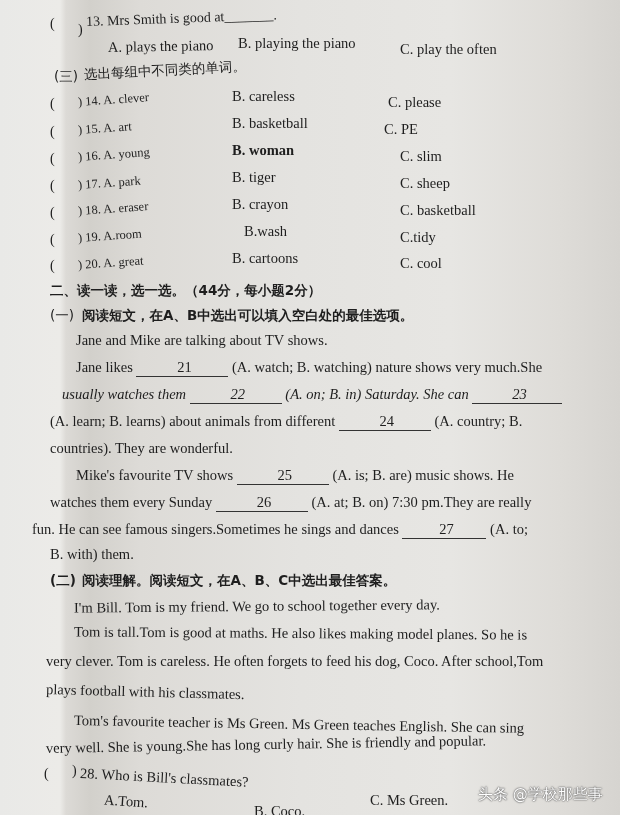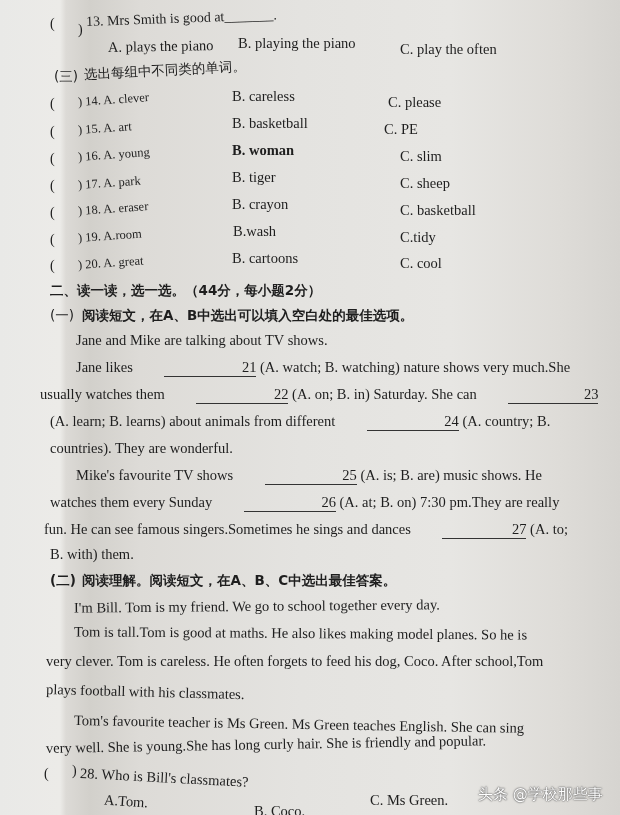--- a/index.html
+++ b/index.html
@@ -9,21 +9,21 @@
     font-family: "Liberation Serif", "DejaVu Serif", serif;
     color:#1e1e1e;
   }
   .abs { position:absolute; white-space:nowrap; }
   .q { font-size:14px; }
   .small { font-size:12.5px; }
   .opt { font-size:14.5px; }
   .zh { font-family: "DejaVu Sans", sans-serif; font-size:13.5px; font-weight:bold; }
   .zh-n { font-family: "DejaVu Sans", sans-serif; font-size:13.5px; }
   .para { font-size:14.5px; }
-  .blank { display:inline-block; border-bottom:1px solid #333; text-align:right; padding-left:4px;margin-left:28px; }
+  .blank { display:inline-block; border-bottom:1px solid #333; text-align:center; padding-left:4px; }
   .watermark { font-family:"DejaVu Sans", sans-serif; font-size:15px; color:#fff; text-shadow:0 0 2px #555, 0 0 1px #333; }
   .paren { font-size:14px; }
 </style>
 </head>
 <body>
 
 <div>
 
   <div>
     <span class="abs paren" style="left:50px;top:16px;">(</span>
@@ -68,21 +68,21 @@
     </div>
     <div>
       <span class="abs paren" style="left:50px;top:205px;">(</span>
       <span class="abs small" style="left:78px;top:204px;transform:rotate(-4deg);transform-origin:left;">) <span>18.</span> <span>A. eraser</span></span>
       <span class="abs opt" style="left:232px;top:196px;">B. crayon</span>
       <span class="abs opt" style="left:400px;top:202px;">C. basketball</span>
     </div>
     <div>
       <span class="abs paren" style="left:50px;top:232px;">(</span>
       <span class="abs small" style="left:78px;top:231px;transform:rotate(-4deg);transform-origin:left;">) <span>19.</span> <span>A.room</span></span>
-      <span class="abs opt" style="left:233px;top:223px;text-align:right;">B.wash</span>
+      <span class="abs opt" style="left:244px;top:223px;text-align:right;">B.wash</span>
       <span class="abs opt" style="left:400px;top:229px;">C.tidy</span>
     </div>
     <div>
       <span class="abs paren" style="left:50px;top:258px;">(</span>
       <span class="abs small" style="left:78px;top:258px;transform:rotate(-4deg);transform-origin:left;">) <span>20.</span> <span>A. great</span></span>
       <span class="abs opt" style="left:232px;top:250px;">B. cartoons</span>
       <span class="abs opt" style="left:400px;top:255px;">C. cool</span>
     </div>
   </div>
 
@@ -91,21 +91,21 @@
   <span class="abs zh-n" style="left:50px;top:307px;">(一)</span>
   <span class="abs zh-n" style="left:82px;top:307px;font-weight:bold;">阅读短文，在A、B中选出可以填入空白处的最佳选项。</span>
   <span class="abs para" style="left:76px;top:332px;">Jane and Mike are talking about TV shows.</span>
 
   <div>
     <div class="abs para" style="left:76px;top:359px;">
       <span>Jane likes</span>
       <span class="blank" style="width:88px;">21</span>
       <span>(A. watch; B. watching) nature shows very much.She</span>
     </div>
-    <div class="abs para" style="left:40px;top:386px;">
+    <div class="abs para" style="left:62px;top:386px;font-style:italic;">
       <span>usually watches them</span>
       <span class="blank" style="width:88px;">22</span>
       <span>(A. on; B. in) Saturday. She can</span>
       <span class="blank" style="width:86px;">23</span>
     </div>
     <div class="abs para" style="left:50px;top:413px;">
       <span>(A. learn; B. learns) about animals from different</span>
       <span class="blank" style="width:88px;">24</span>
       <span>(A. country; B.</span>
     </div>
@@ -116,21 +116,21 @@
     <div class="abs para" style="left:76px;top:467px;">
       <span>Mike's favourite TV shows</span>
       <span class="blank" style="width:88px;">25</span>
       <span>(A. is; B. are) music shows. He</span>
     </div>
     <div class="abs para" style="left:50px;top:494px;">
       <span>watches them every Sunday</span>
       <span class="blank" style="width:88px;">26</span>
       <span>(A. at; B. on) 7:30 pm.They are really</span>
     </div>
-    <div class="abs para" style="left:44px;top:521px;">
+    <div class="abs para" style="left:32px;top:521px;">
       <span>fun. He can see famous singers.Sometimes he sings and dances</span>
       <span class="blank" style="width:80px;">27</span>
       <span>(A. to;</span>
     </div>
     <div class="abs para" style="left:50px;top:546px;">B. with) them.</div>
   </div>
 
   <span class="abs zh-n" style="left:50px;top:572px;font-weight:bold;">(二)</span>
   <span class="abs zh-n" style="left:82px;top:572px;font-weight:bold;">阅读理解。阅读短文，在A、B、C中选出最佳答案。</span>
 

